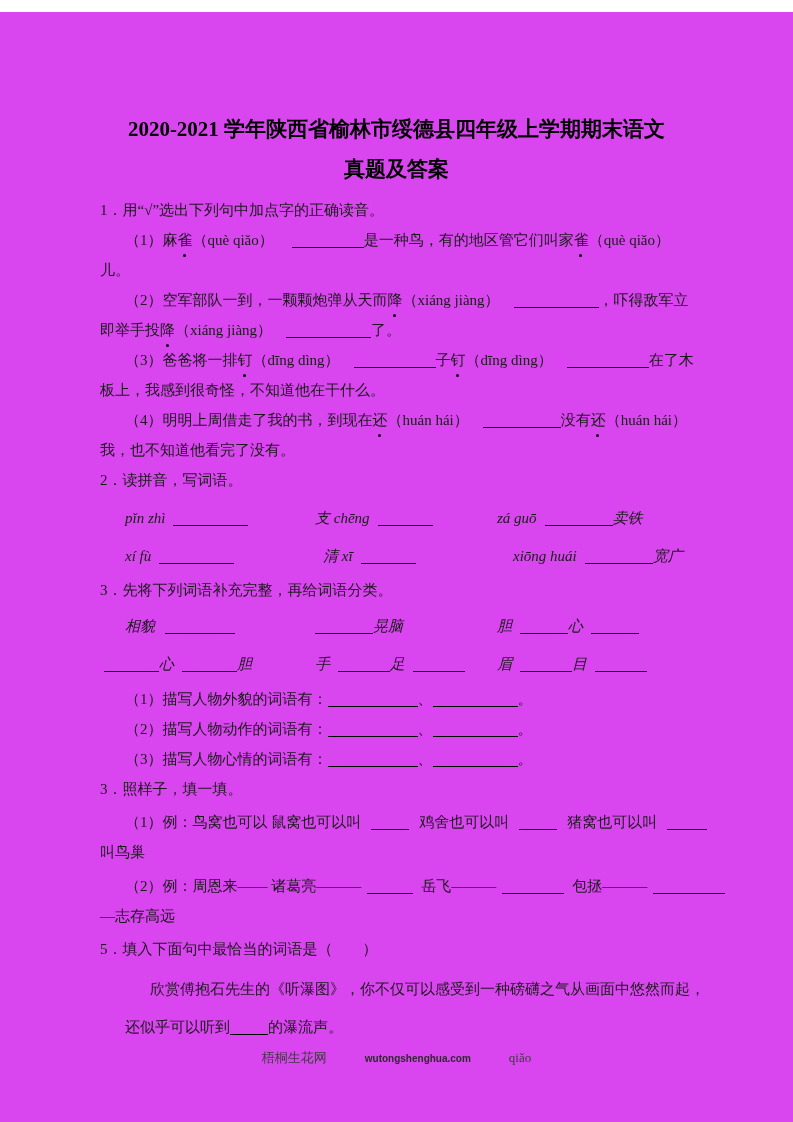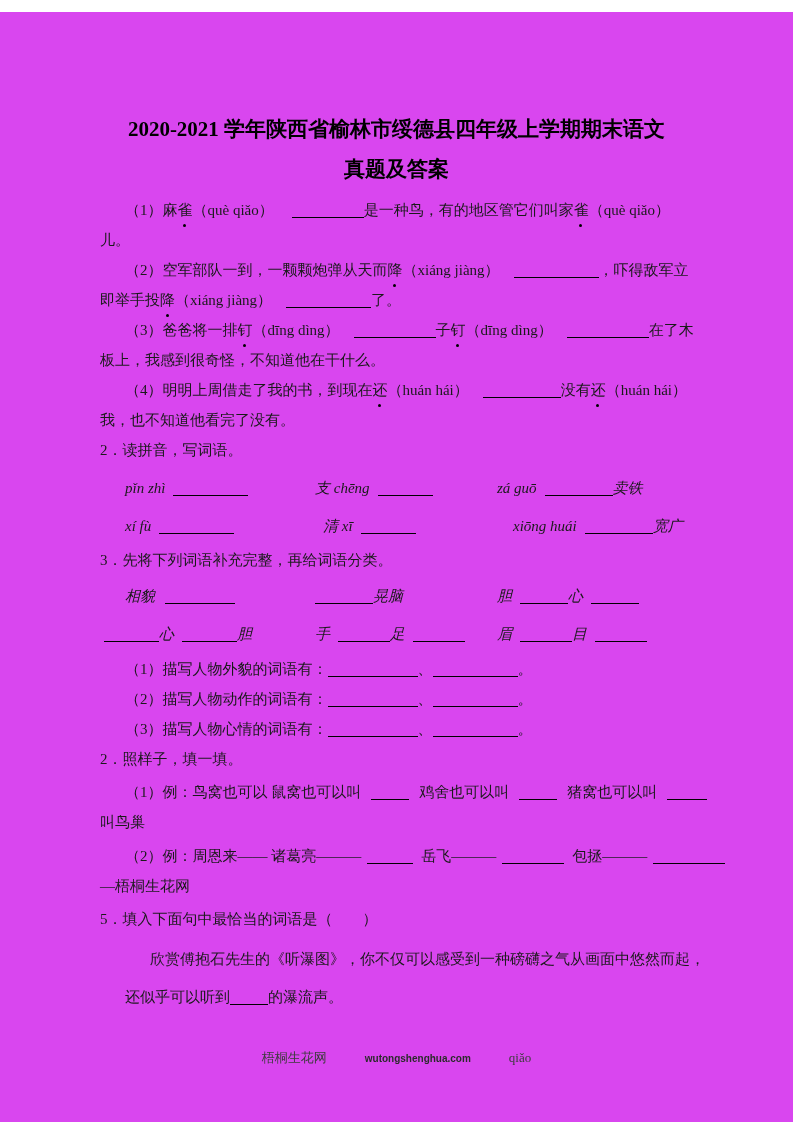--- a/index.html
+++ b/index.html
@@ -77,20 +77,21 @@
 
 <div class="page">
 
   <div class="title">
     <div>2020-2021 学年陕西省榆林市绥德县四年级上学期期末语文</div>
     <div>真题及答案</div>
   </div>
 
   <div class="content">
     <div id="doc-lines">
+        <div class="line ind0"><span>1．用“√”选出下列句中加点字的正确读音。</span></div>
         <div class="line ind1"><span>（1）麻</span><span class="dot">雀</span><span>（què qiǎo）</span><span class="sp" style="width: 18px;"></span><span class="blank" style="width: 72px;"></span><span>是一种鸟，有的地区管它们叫家</span><span class="dot">雀</span><span>（què qiǎo）</span></div>
         <div class="line ind0"><span>儿。</span></div>
         <div class="line ind1"><span>（2）空军部队一到，一颗颗炮弹从天而</span><span class="dot">降</span><span>（xiáng jiàng）</span><span class="sp" style="width: 14px;"></span><span class="blank" style="width: 85px;"></span><span>，吓得敌军立</span></div>
         <div class="line ind0"><span>即举手投</span><span class="dot">降</span><span>（xiáng jiàng）</span><span class="sp" style="width: 14px;"></span><span class="blank" style="width: 85px;"></span><span>了。</span></div>
         <div class="line ind1"><span>（3）爸爸将一排</span><span class="dot">钉</span><span>（dīng dìng）</span><span class="sp" style="width: 14px;"></span><span class="blank" style="width: 82px;"></span><span>子</span><span class="dot">钉</span><span>（dīng dìng）</span><span class="sp" style="width: 14px;"></span><span class="blank" style="width: 82px;"></span><span>在了木</span></div>
         <div class="line ind0"><span>板上，我感到很奇怪，不知道他在干什么。</span></div>
         <div class="line ind1"><span>（4）明明上周借走了我的书，到现在</span><span class="dot">还</span><span>（huán hái）</span><span class="sp" style="width: 14px;"></span><span class="blank" style="width: 78px;"></span><span>没有</span><span class="dot">还</span><span>（huán hái）</span></div>
         <div class="line ind0"><span>我，也不知道他看完了没有。</span></div>
         <div class="line ind0"><span>2．读拼音，写词语。</span></div>
         <div class="line ind1 cols" style="margin-top: 8px;">
@@ -110,25 +111,25 @@
           <div class="col"><span>胆</span><span class="sp" style="width: 8px;"></span><span class="blank" style="width: 48px;"></span><span>心</span><span class="sp" style="width: 8px;"></span><span class="blank" style="width: 48px;"></span></div>
         </div>
         <div class="line ind0 cols wide1" style="margin-top: 8px;">
           <div class="col"><span class="sp" style="width: 4px;"></span><span class="blank" style="width: 55px;"></span><span>心</span><span class="sp" style="width: 8px;"></span><span class="blank" style="width: 55px;"></span><span>胆</span></div>
           <div class="col"><span>手</span><span class="sp" style="width: 8px;"></span><span class="blank" style="width: 52px;"></span><span>足</span><span class="sp" style="width: 8px;"></span><span class="blank" style="width: 52px;"></span></div>
           <div class="col"><span>眉</span><span class="sp" style="width: 8px;"></span><span class="blank" style="width: 52px;"></span><span>目</span><span class="sp" style="width: 8px;"></span><span class="blank" style="width: 52px;"></span></div>
         </div>
         <div class="line ind1" style="margin-top: 5px;"><span>（1）描写人物外貌的词语有：</span><span class="blank" style="width: 90px;"></span><span>、</span><span class="blank" style="width: 85px;"></span><span>。</span></div>
         <div class="line ind1"><span>（2）描写人物动作的词语有：</span><span class="blank" style="width: 90px;"></span><span>、</span><span class="blank" style="width: 85px;"></span><span>。</span></div>
         <div class="line ind1"><span>（3）描写人物心情的词语有：</span><span class="blank" style="width: 90px;"></span><span>、</span><span class="blank" style="width: 85px;"></span><span>。</span></div>
-        <div class="line ind0"><span>2．照样子，填一填。</span></div>
+        <div class="line ind0"><span>3．照样子，填一填。</span></div>
         <div class="line ind1" style="margin-top: 3px;"><span>（1）例：鸟窝也可以 鼠窝也可以叫</span><span class="sp" style="width: 10px;"></span><span class="blank" style="width: 38px;"></span><span class="sp" style="width: 10px;"></span><span>鸡舍也可以叫</span><span class="sp" style="width: 10px;"></span><span class="blank" style="width: 38px;"></span><span class="sp" style="width: 10px;"></span><span>猪窝也可以叫</span><span class="sp" style="width: 10px;"></span><span class="blank" style="width: 40px;"></span></div>
         <div class="line ind0"><span>叫鸟巢</span></div>
         <div class="line ind1" style="margin-top: 4px;"><span>（2）例：周恩来—— 诸葛亮———</span><span class="sp" style="width: 6px;"></span><span class="blank" style="width: 46px;"></span><span class="sp" style="width: 8px;"></span><span>岳飞———</span><span class="sp" style="width: 6px;"></span><span class="blank" style="width: 62px;"></span><span class="sp" style="width: 8px;"></span><span>包拯———</span><span class="sp" style="width: 6px;"></span><span class="blank" style="width: 72px;"></span></div>
-        <div class="line ind0"><span>—梧桐生花网</span></div>
+        <div class="line ind0"><span>—志存高远</span></div>
         <div class="line ind0" style="margin-top: 3px;"><span>5．填入下面句中最恰当的词语是（　　）</span></div>
         <div class="line ind2" style="margin-top: 10px;"><span>欣赏傅抱石先生的《听瀑图》，你不仅可以感受到一种磅礴之气从画面中悠然而起，</span></div>
         <div class="line ind1" style="margin-top: 8px;"><span>还似乎可以听到</span><span class="blank" style="width: 38px;"></span><span>的瀑流声。</span></div>
       </div>
   </div>
 
   <div class="footer">
     <span>梧桐生花网</span>
     <span class="url">wutongshenghua.com</span>
     <span>qiǎo</span>

